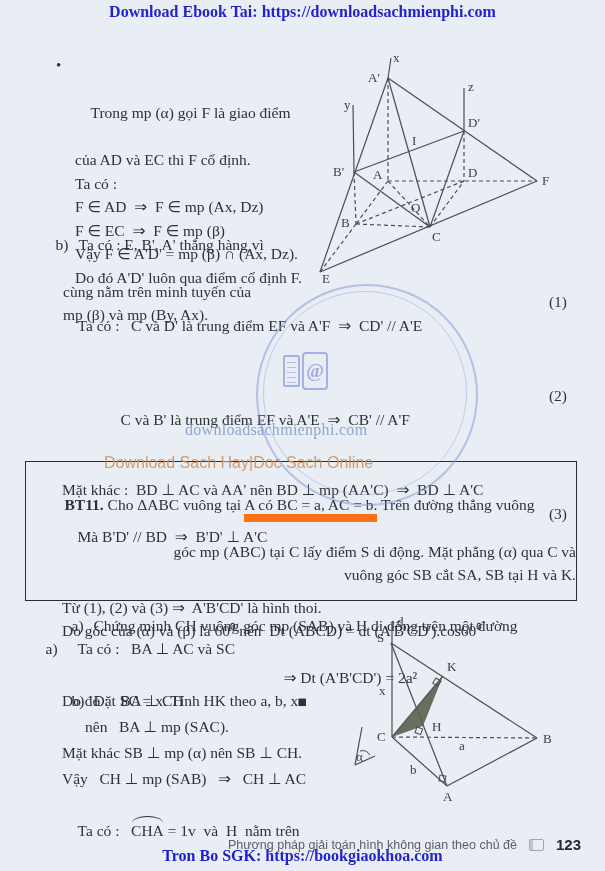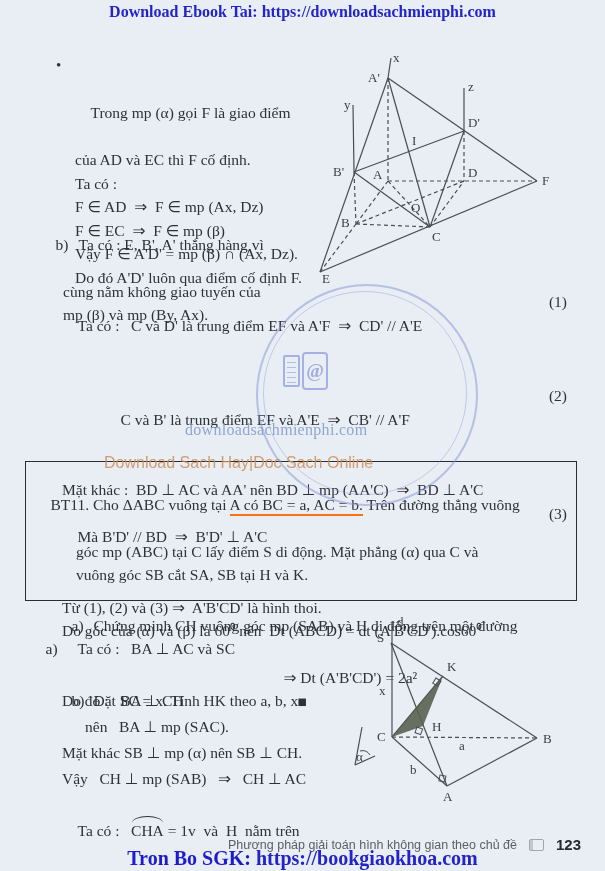--- a/index.html
+++ b/index.html
@@ -15,21 +15,21 @@
   .line { white-space:pre-wrap; font-size:15.5px; line-height:23.5px; }
 
   
   .top-banner {
     top:3px; left:0; width:100%; text-align:center;
     font-size:16px; font-weight:bold; color:#2323cc;
   }
   .top-banner a, .bottom-banner a { color:#2323cc; text-decoration:none; }
   .bottom-banner {
     top:847px; left:0; width:100%; text-align:center;
-    font-size:20px; font-weight:bold; color:#1b1bd0;
+    font-size:16px; font-weight:bold; color:#1b1bd0;
   }
   .page-footer {
     top:836px; right:24px;
     font-family:"Liberation Sans", sans-serif;
     font-size:12.5px; color:#5a5e66;
     display:flex; align-items:center; gap:12px;
   }
   .page-footer .pagenum { font-size:15px; font-weight:bold; color:#26282c; }
   .logo-glyph {
     width:13px; height:10px; display:inline-block;
@@ -50,26 +50,26 @@
   .row-center { padding-left:206px; }
   .qed { margin-left:14px; }
 
   
   .bt-box {
     left:25px; top:461px; width:552px; height:140px;
     border:1.6px solid #2a2d33;
     padding:7px 0 0 0; box-sizing:border-box;
   }
   .bt-box .line { padding-left:9px; }
-  .bt-label { font-weight:normal; }
-  .bt-cont { padding-left:50px !important; }
+  .bt-label { font-weight:bold;margin-left:14px; }
+  .bt-cont { padding-left:50px !important;text-align:right; }
   .bt-item { padding-left:30px !important; margin-top:4px; }
   .bt-item-cont { padding-left:52px !important; }
   .item-marker { display:inline-block; width:22px; }
-  .blue-underline { border-bottom:2px solid #f97316; padding-bottom:1px; }
+  .blue-underline { border-bottom:8px solid #f97316; padding-bottom:1px; }
 
   
   .sec-sol { left:30px; top:610px; width:330px; }
   .sec-sol .line { line-height:26px; }
   .sol-marker { display:inline-block; width:32px; }
   .ind-a { padding-left:55px; }
   .ind-b { padding-left:32px; }
   .hat { position:relative; display:inline-block; }
   .hat::before {
     content:""; position:absolute; top:-2px; left:1px; right:1px; height:6px;
@@ -139,21 +139,21 @@
   <div class="line">F ∈ AD  ⇒  F ∈ mp (Ax, Dz)</div>
   <div class="line">F ∈ EC  ⇒  F ∈ mp (β)</div>
   <div class="line">Vậy F ∈ A'D' = mp (β) ∩ (Ax, Dz).</div>
   <div class="line">Do đó A'D' luôn qua điểm cố định F.</div>
 </div>
 
 <div class="abs sec-b">
   <div class="line">
     <span class="b-marker">b)</span><span>Ta có : E, B', A' thẳng hàng vì</span>
   </div>
-  <div class="line cont">cùng nằm không giao tuyến của</div>
+  <div class="line cont">cùng nằm trên minh tuyến của</div>
   <div class="line cont">mp (β) và mp (By, Ax).</div>
 </div>
 
 <div class="abs sec-eq">
   <div class="line row">
     <span>Ta có :   C và D' là trung điểm EF và A'F  ⇒  CD' // A'E</span>
     <span class="eqnum">(1)</span>
   </div>
   <div class="line row row-indent">
     <span>C và B' là trung điểm EF và A'E  ⇒  CB' // A'F</span>

